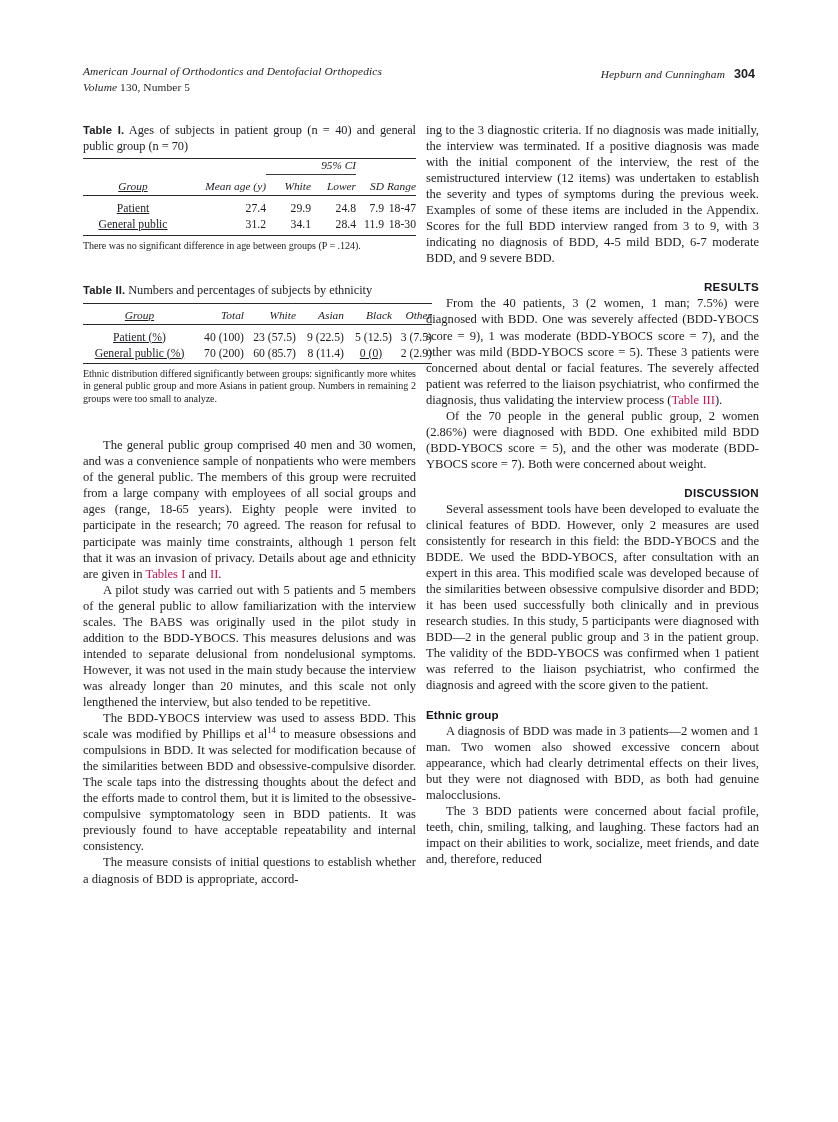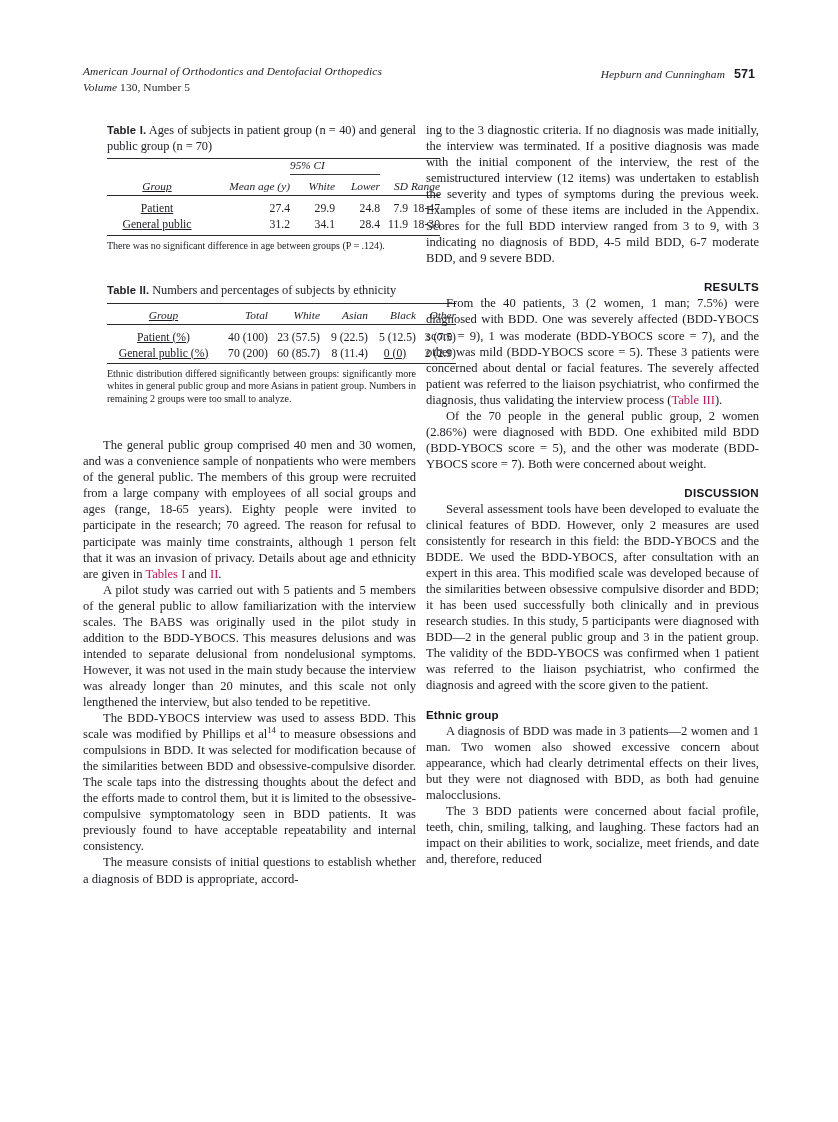--- a/index.html
+++ b/index.html
@@ -106,21 +106,21 @@
   h3.subsection {
     margin: 14px 0 2px 0;
     font-family: "Liberation Sans", sans-serif;
     font-size: 11.6px;
     font-weight: bold;
     letter-spacing: .1px;
     color: #16161c;
   }
 
   
-  .table-block { margin-bottom: 8px; margin-left: 24px; }
+  .table-block { margin-bottom: 8px; }
 
   .tbl-caption {
     font-size: 12.4px;
     line-height: 16.2px;
     text-align: justify;
     margin-bottom: 4px;
     letter-spacing: -0.05px;
   }
   .tbl-caption .lbl {
     font-family: "Liberation Sans", sans-serif;
@@ -158,21 +158,21 @@
     display:block;
   }
   .col-head {
     font-style: italic;
     font-size: 11.4px;
     padding-top: 5px !important;
     padding-bottom: 3px !important;
   }
   .c-l { text-align: center; text-decoration: underline; }
   .c-r { text-align: right; }
-  .c-c { text-align: left; }
+  .c-c { text-align: right; }
 
   table.data td.cell {
     padding-top: 3.0px !important;
     font-size: 11.7px;
   }
   table.data tr.first-body td { padding-top: 6px !important; }
   table.data tr.last-body td { padding-bottom: 3.5px !important; }
 
   .tbl-note {
     font-size: 10.1px;
@@ -186,21 +186,21 @@
 <body>
 
 <div class="page">
 
   <div class="running-head">
     <div class="rh-left">
       <span>American Journal of Orthodontics and Dentofacial Orthopedics</span>
       <span class="vol"><span>Volume</span><span class="num"> 130, Number 5</span></span>
     </div>
     <div class="rh-right">
-      <span class="rh-authors">Hepburn and Cunningham</span><span class="rh-page">571</span>
+      <span class="rh-authors">Hepburn and Cunningham</span><span class="rh-page">304</span>
     </div>
   </div>
 
   <div class="col col-left">
 
     <div class="table-block">
       <div class="tbl-caption"><span class="lbl">Table I.</span><span> Ages of subjects in patient group (n = 40) and general public group (n = 70)</span></div>
       <table class="data">
         <colgroup>
           <col style="width:100px">

